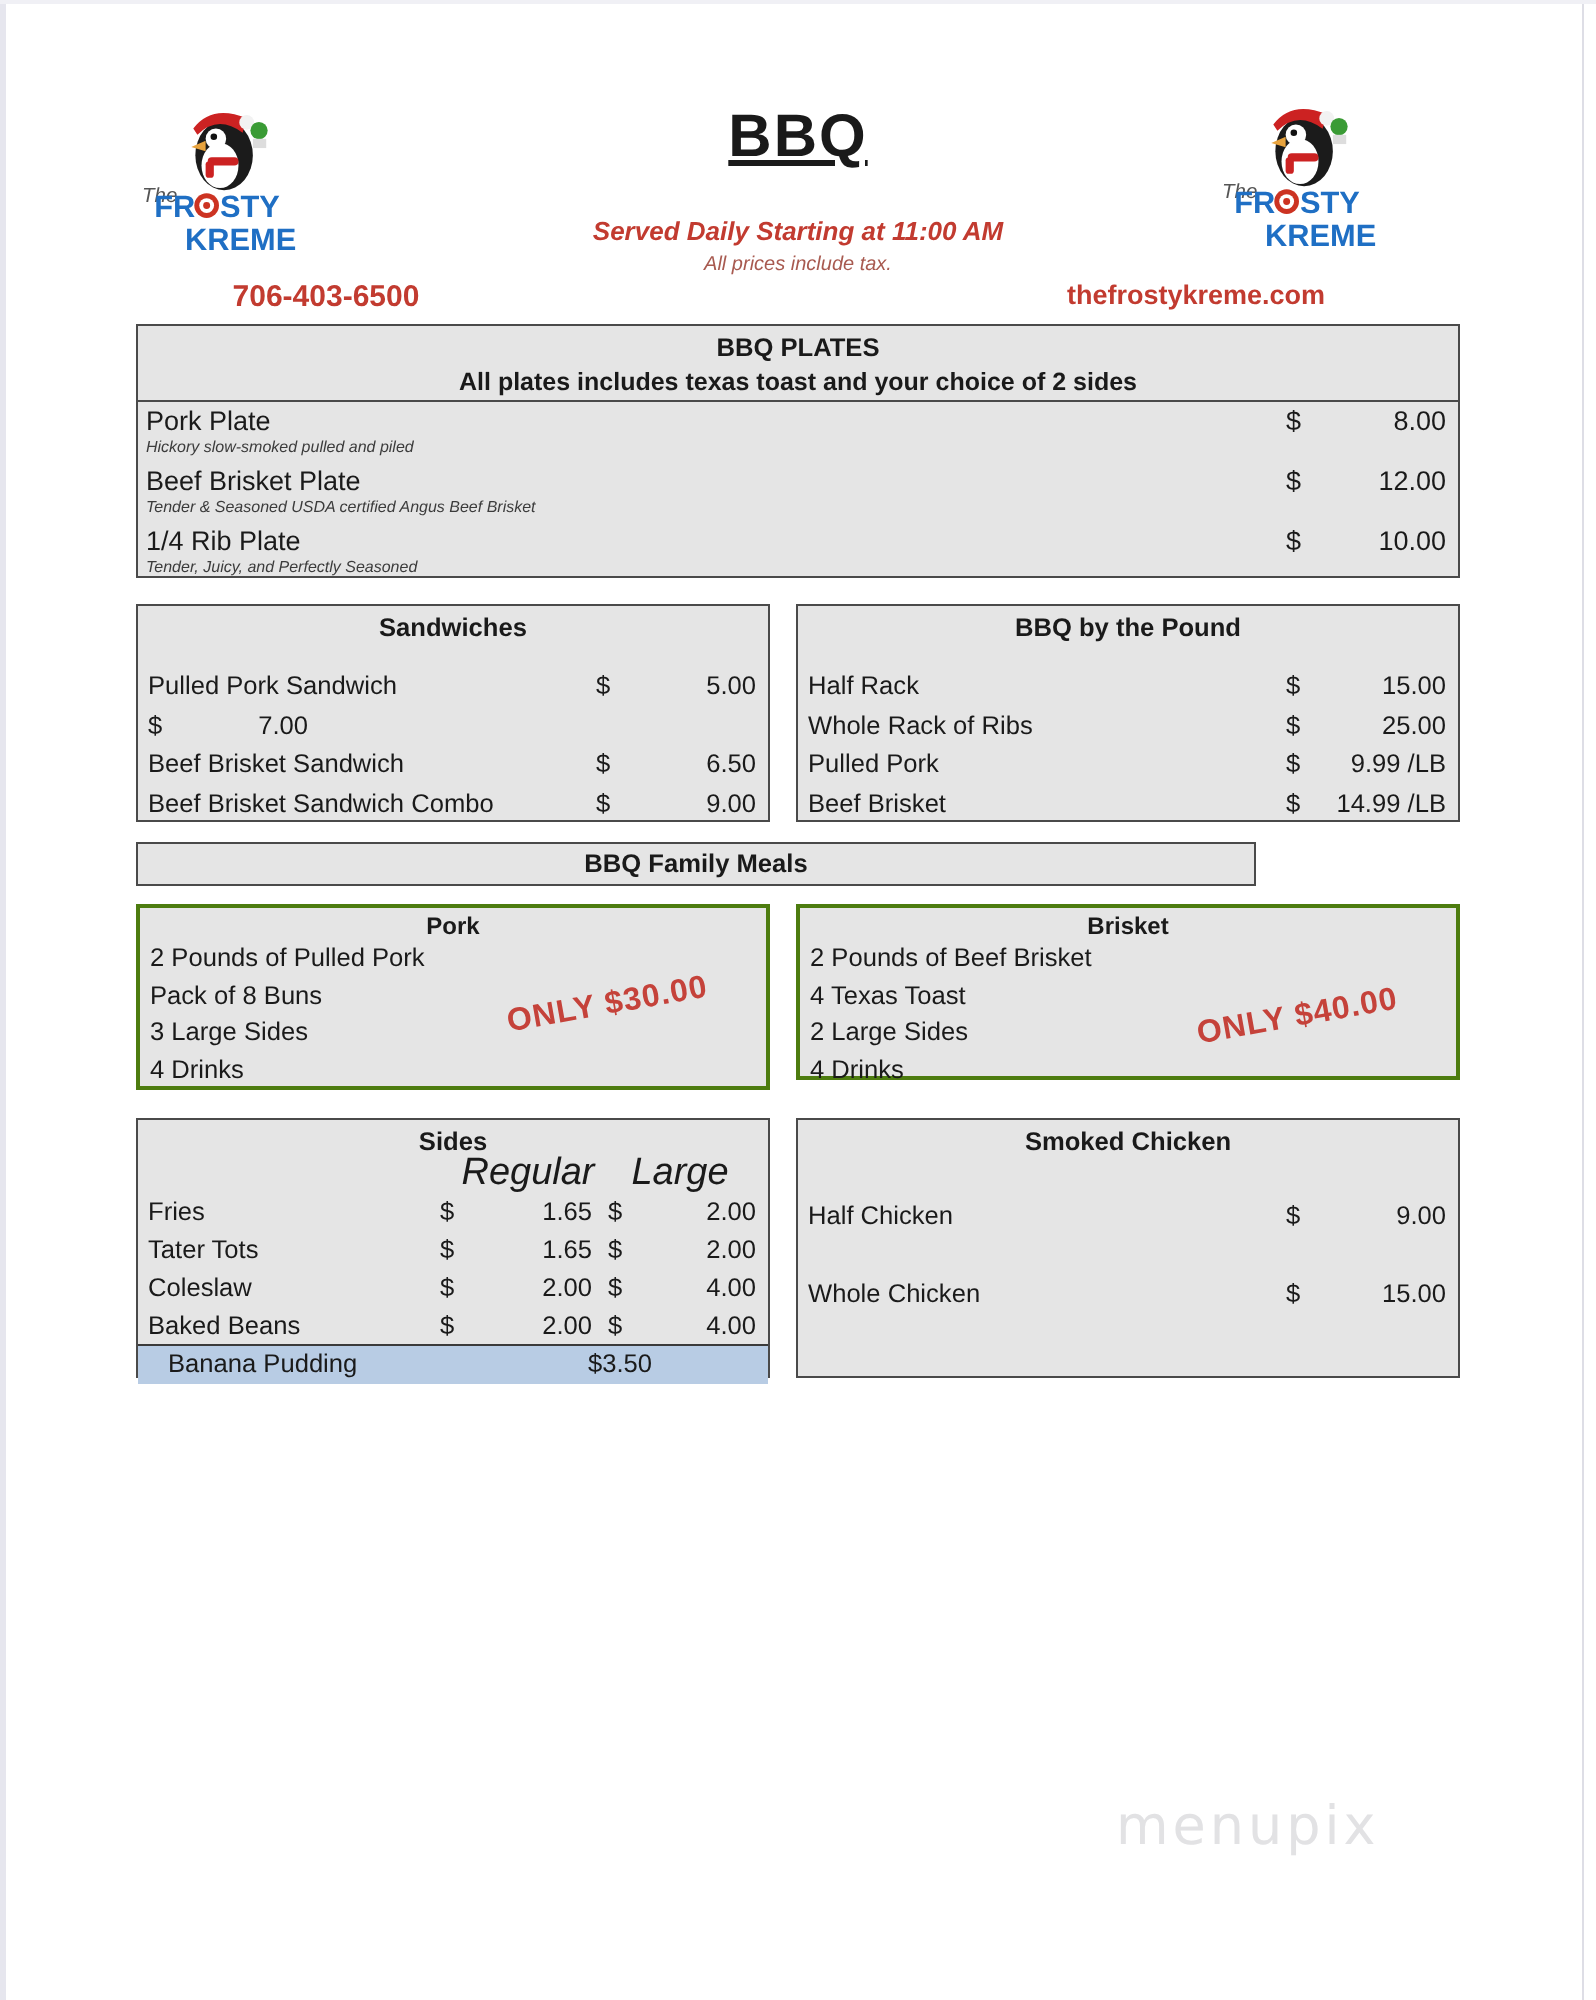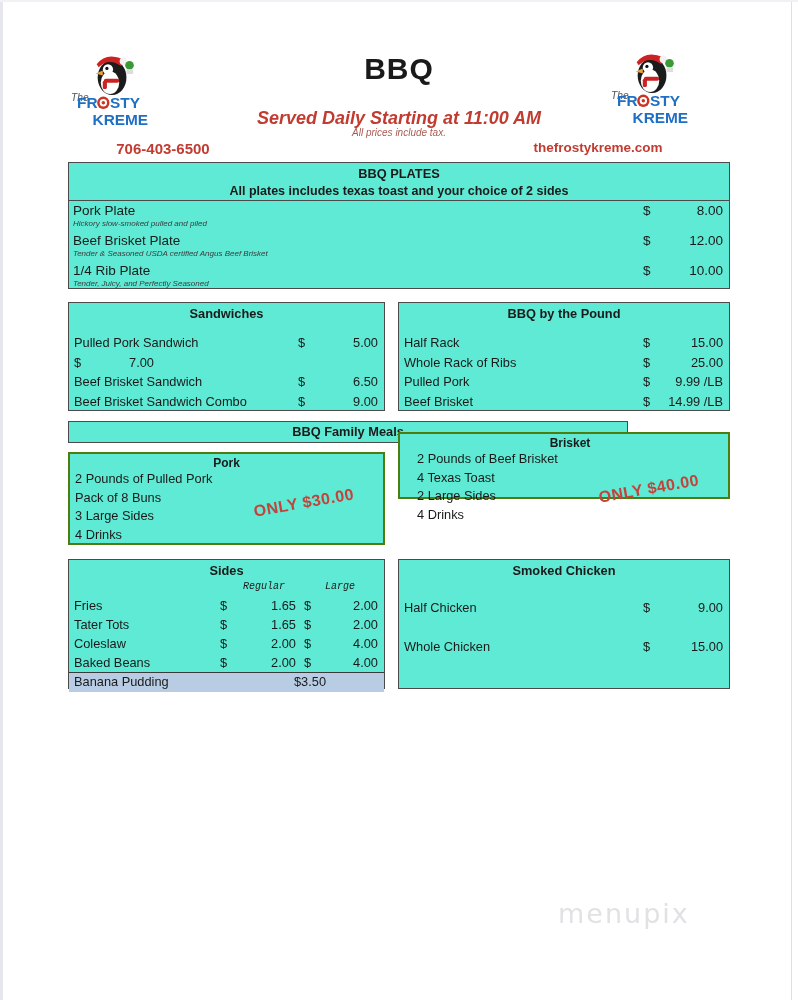--- a/index.html
+++ b/index.html
@@ -11,44 +11,44 @@
     color:#1a1a1a;
     overflow:hidden;
   }
   .edge-left  { position:absolute; left:0; top:0; width:3px; height:100%; background:#e6e6ee; }
   .edge-right { position:absolute; left:791px; top:0; width:1px; height:100%; background:#dedee6; }
   .edge-top   { position:absolute; left:0; top:0; width:100%; height:2px; background:#f0f0f5; }
 
   
   .page-title {
     position:absolute; left:0; top:52px; width:100%;
-    text-align:center; font-size:30px; font-weight:bold; letter-spacing:1px;
+    text-align:center; font-size:30px; font-weight:bold; letter-spacing:1px;text-decoration:underline;
   }
   .subtitle {
     position:absolute; left:0; top:108px; width:100%;
-    text-align:center; font-size:18px; font-weight:bold; font-style:italic; color:#c23b30;
+    text-align:center; font-size:13px; font-weight:bold; font-style:italic; color:#c23b30;
   }
   .tax-note {
     position:absolute; left:0; top:127px; width:100%;
     text-align:center; font-size:10px; font-style:italic; color:#a85a50;
   }
   .phone {
     position:absolute; left:63px; top:140px; width:200px;
     text-align:center; font-size:15px; font-weight:bold; color:#c23b30;
   }
   .website {
     position:absolute; left:488px; top:140px; width:220px;
     text-align:center; font-size:13.5px; font-weight:bold; color:#c23b30;
   }
   .logo { position:absolute; width:92px; height:76px; }
   .logo-left  { left:64px;  top:54px; }
   .logo-right { left:604px; top:52px; }
 
   
-  .box { position:absolute; border:1.5px solid #4a4a4a; background:#5eead4; }
+  .box { position:absolute; border:1.5px solid #4a4a4a; background:#e5e5e5; }
   .section-title { text-align:center; font-weight:bold; font-size:12.8px; padding-top:3px; }
 
   .menu-row { display:flex; align-items:baseline; padding:0 6px 0 5px; font-size:12.8px; line-height:19.5px; }
   .item-name { flex:1; white-space:nowrap; }
   .cur { width:18px; }
   .price { width:62px; text-align:right; white-space:nowrap; }
 
   
   .plates-box { left:68px; top:162px; width:662px; height:127px; }
   .plates-head { border-bottom:1.2px solid #4a4a4a; padding-bottom:2px; }
@@ -59,43 +59,43 @@
   
   .sandwich-box { left:68px;  top:302px; width:317px; height:109px; }
   .pound-box    { left:398px; top:302px; width:332px; height:109px; }
   .sandwich-box .section-title, .pound-box .section-title { margin-bottom:12px; }
 
   .banner-box { left:68px; top:421px; width:560px; height:22px; }
   .banner-box .section-title { padding-top:2px; }
 
   .family-box { border:2px solid #4d7c0f; }
   .pork-box    { left:68px;  top:452px; width:317px; height:93px; }
-  .brisket-box { left:398px; top:432px; width:332px; height:67px;padding-left:12px; }
+  .brisket-box { left:398px; top:452px; width:332px; height:88px; }
   .family-line { font-size:12.8px; line-height:18.5px; padding-left:5px; white-space:nowrap; }
   .family-box .section-title { font-size:12px; padding-top:2px; }
   .price-tag {
     position:absolute; font-weight:bold; font-size:16px; color:#c5423a;
     transform:rotate(-10deg); letter-spacing:0.5px; white-space:nowrap;
   }
   .pork-tag    { left:183px; top:40px; }
   .brisket-tag { left:198px; top:46px; }
 
   
   .sides-box   { left:68px;  top:559px; width:317px; height:130px; }
-  .sides-cols { display:flex; font-size:10px; font-style:italic; line-height:18px; padding:0 6px 0 5px;font-family:Liberation Mono, monospace; }
+  .sides-cols { display:flex; font-size:19px; font-style:italic; line-height:18px; padding:0 6px 0 5px; }
   .sides-cols .spacer { flex:1; }
   .sides-cols .colhead { width:76px; text-align:center; }
   .side-row { display:flex; align-items:baseline; padding:0 6px 0 5px; font-size:12.8px; line-height:19px; }
   .side-row .cur { width:16px; }
   .side-row .p-reg, .side-row .p-lg { width:60px; text-align:right; }
   .side-row .p-lg { width:58px; }
   .side-row .gap { width:8px; }
   .highlight-row {
     display:flex; align-items:baseline; background:#b8cce4; border-top:1px solid #3a3a3a;
-    font-size:12.8px; line-height:18.5px; padding:0 6px 0 5px;
+    font-size:12.8px; line-height:18.5px; padding:0 6px 0 15px;
   }
   .highlight-row .hl-price { width:136px; text-align:center; }
 
   
   .chicken-box { left:398px; top:559px; width:332px; height:130px; }
   .chicken-row-1 { margin-top:20px; }
   .chicken-row-2 { margin-top:19px; }
 
   
   .watermark {

